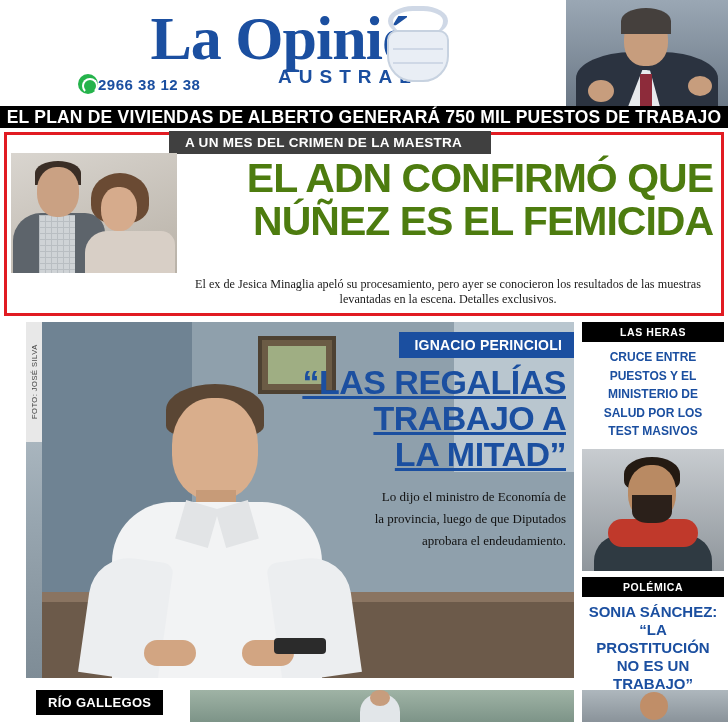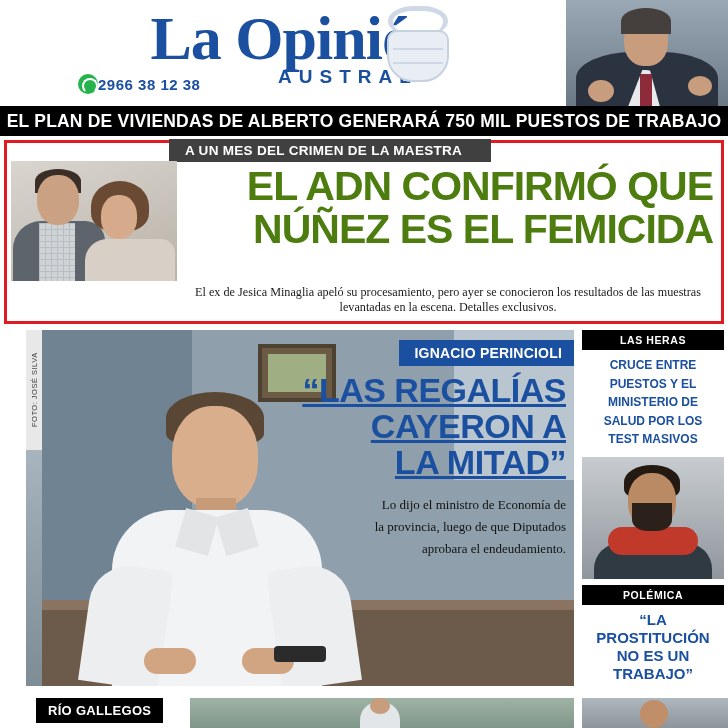--- a/index.html
+++ b/index.html
@@ -120,21 +120,21 @@
     background: #c79d7d; border-radius: 50%;
   }
   .pres-photo .handR {
     position: absolute; right: 16px; bottom: 10px; width: 24px; height: 20px;
     background: #c79d7d; border-radius: 50%;
   }
 
   
   .black-banner {
     background: #000; color: #fff;
-    height: 30px; width: 728px;
+    height: 22px; width: 728px;
     display: flex; align-items: center; justify-content: center;
     font-weight: bold; font-size: 17.5px; letter-spacing: .2px;
     font-family: "Liberation Sans", sans-serif;
   }
 
   
   .lead-box {
     position: relative;
     margin: 4px 4px 0 4px;
     width: 720px;
@@ -371,21 +371,21 @@
       <div class="subj-handL"></div>
       <div class="subj-handR"></div>
       <div class="phone-obj"></div>
 
       <div class="credit-strip">FOTO: JOSÉ SILVA</div>
 
       <div class="byline-bar">IGNACIO PERINCIOLI</div>
 
       <div class="main-head">
         <div>“LAS REGALÍAS</div>
-        <div>CAYERON A</div>
+        <div>TRABAJO A</div>
         <div>LA MITAD”</div>
       </div>
 
       <div class="main-deck">
         <div>Lo dijo el ministro de Economía de</div>
         <div>la provincia, luego de que Diputados</div>
         <div>aprobara el endeudamiento.</div>
       </div>
     </div>
 
@@ -405,20 +405,21 @@
           <div class="rp-scarf"></div>
           <div class="rp-hair"></div>
           <div class="rp-head"></div>
           <div class="rp-beard"></div>
         </div>
       </div>
 
       <div>
         <div class="rail-kicker" style="margin-top:6px">POLÉMICA</div>
         <div class="rail-head2">
+          <div>SONIA SÁNCHEZ:</div>
           <div>“LA PROSTITUCIÓN</div>
           <div>NO ES UN TRABAJO”</div>
         </div>
       </div>
     </div>
 
     <div class="bottom-strip">
       <div class="rg-label">RÍO GALLEGOS</div>
       <div class="bottom-photo">
         <div class="bp-person"></div>

